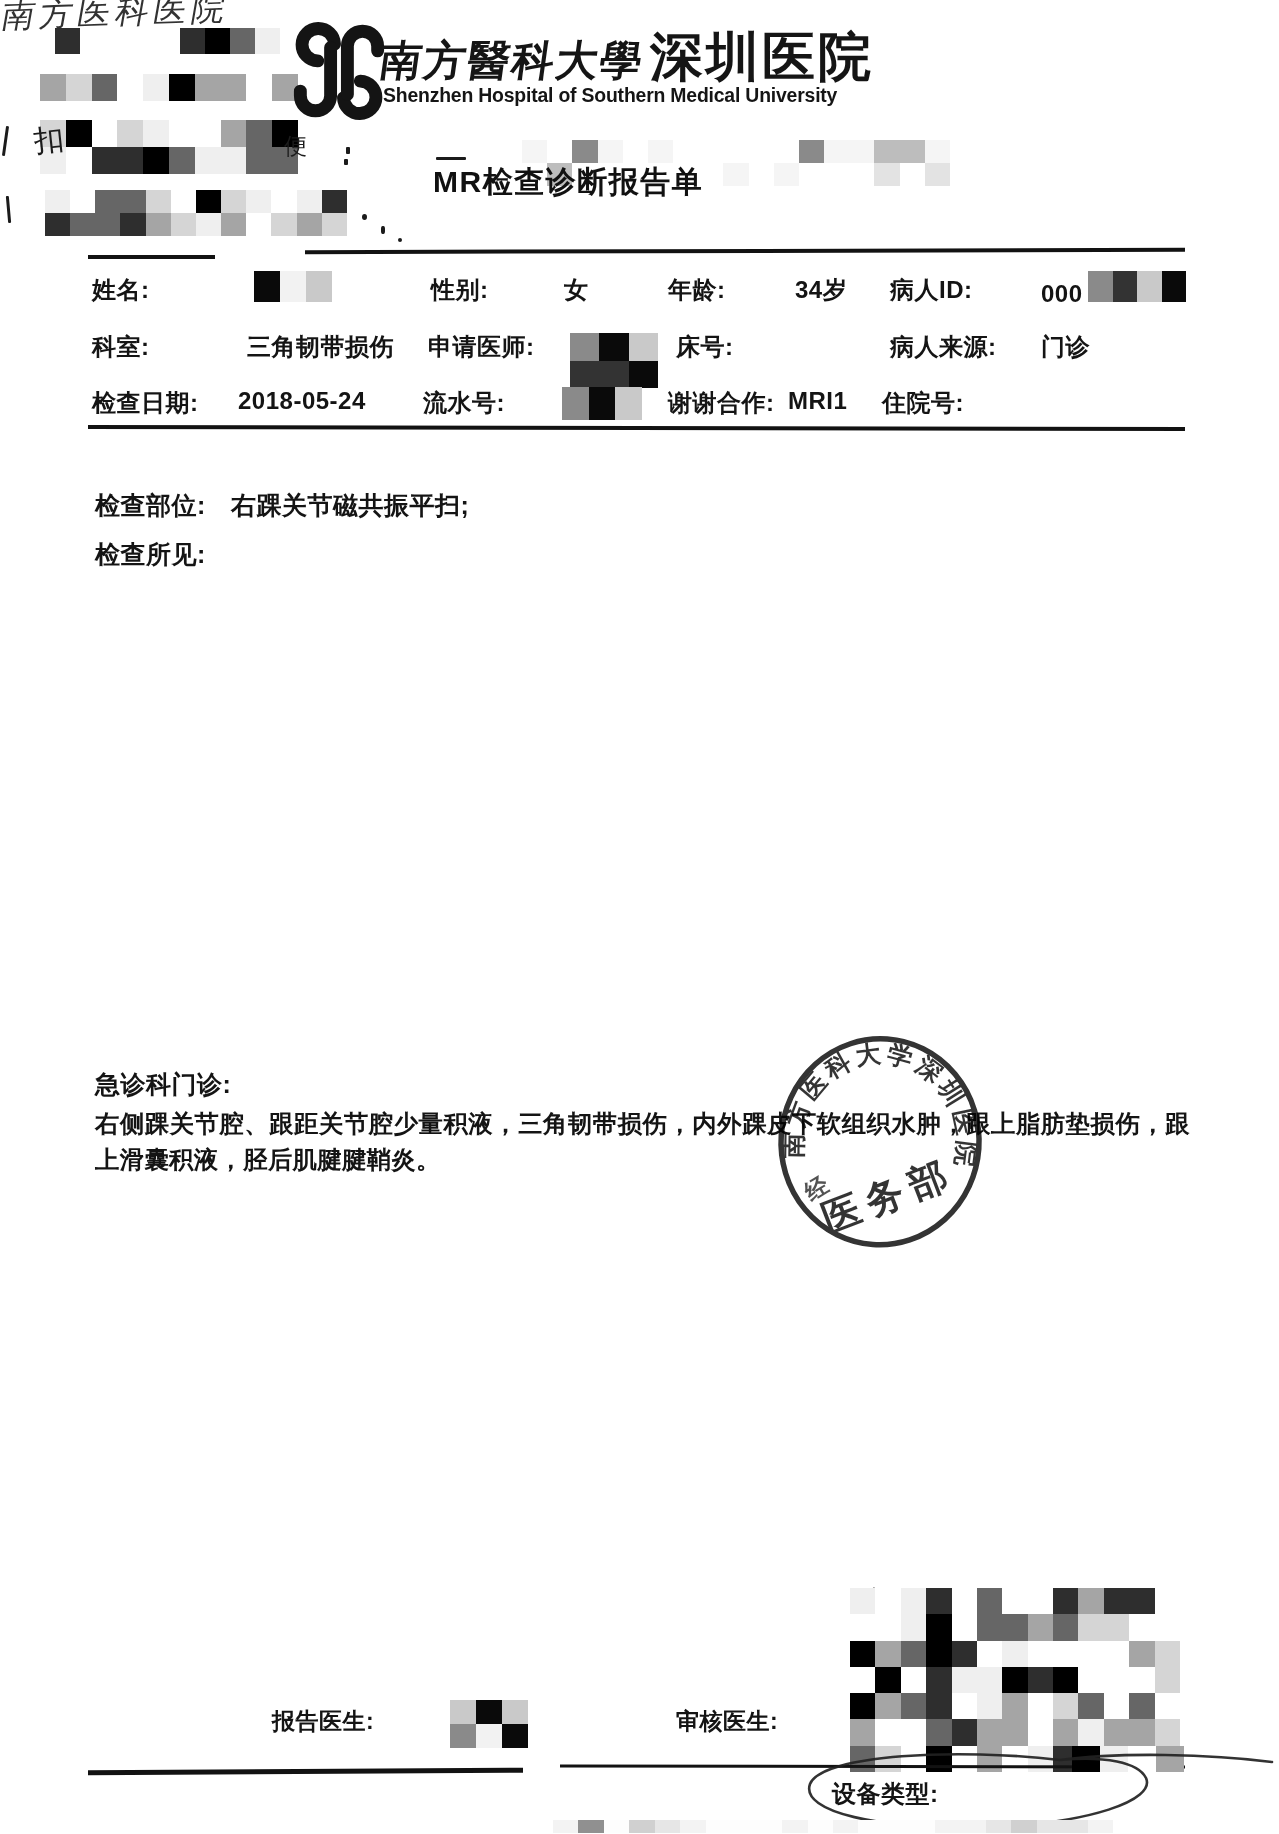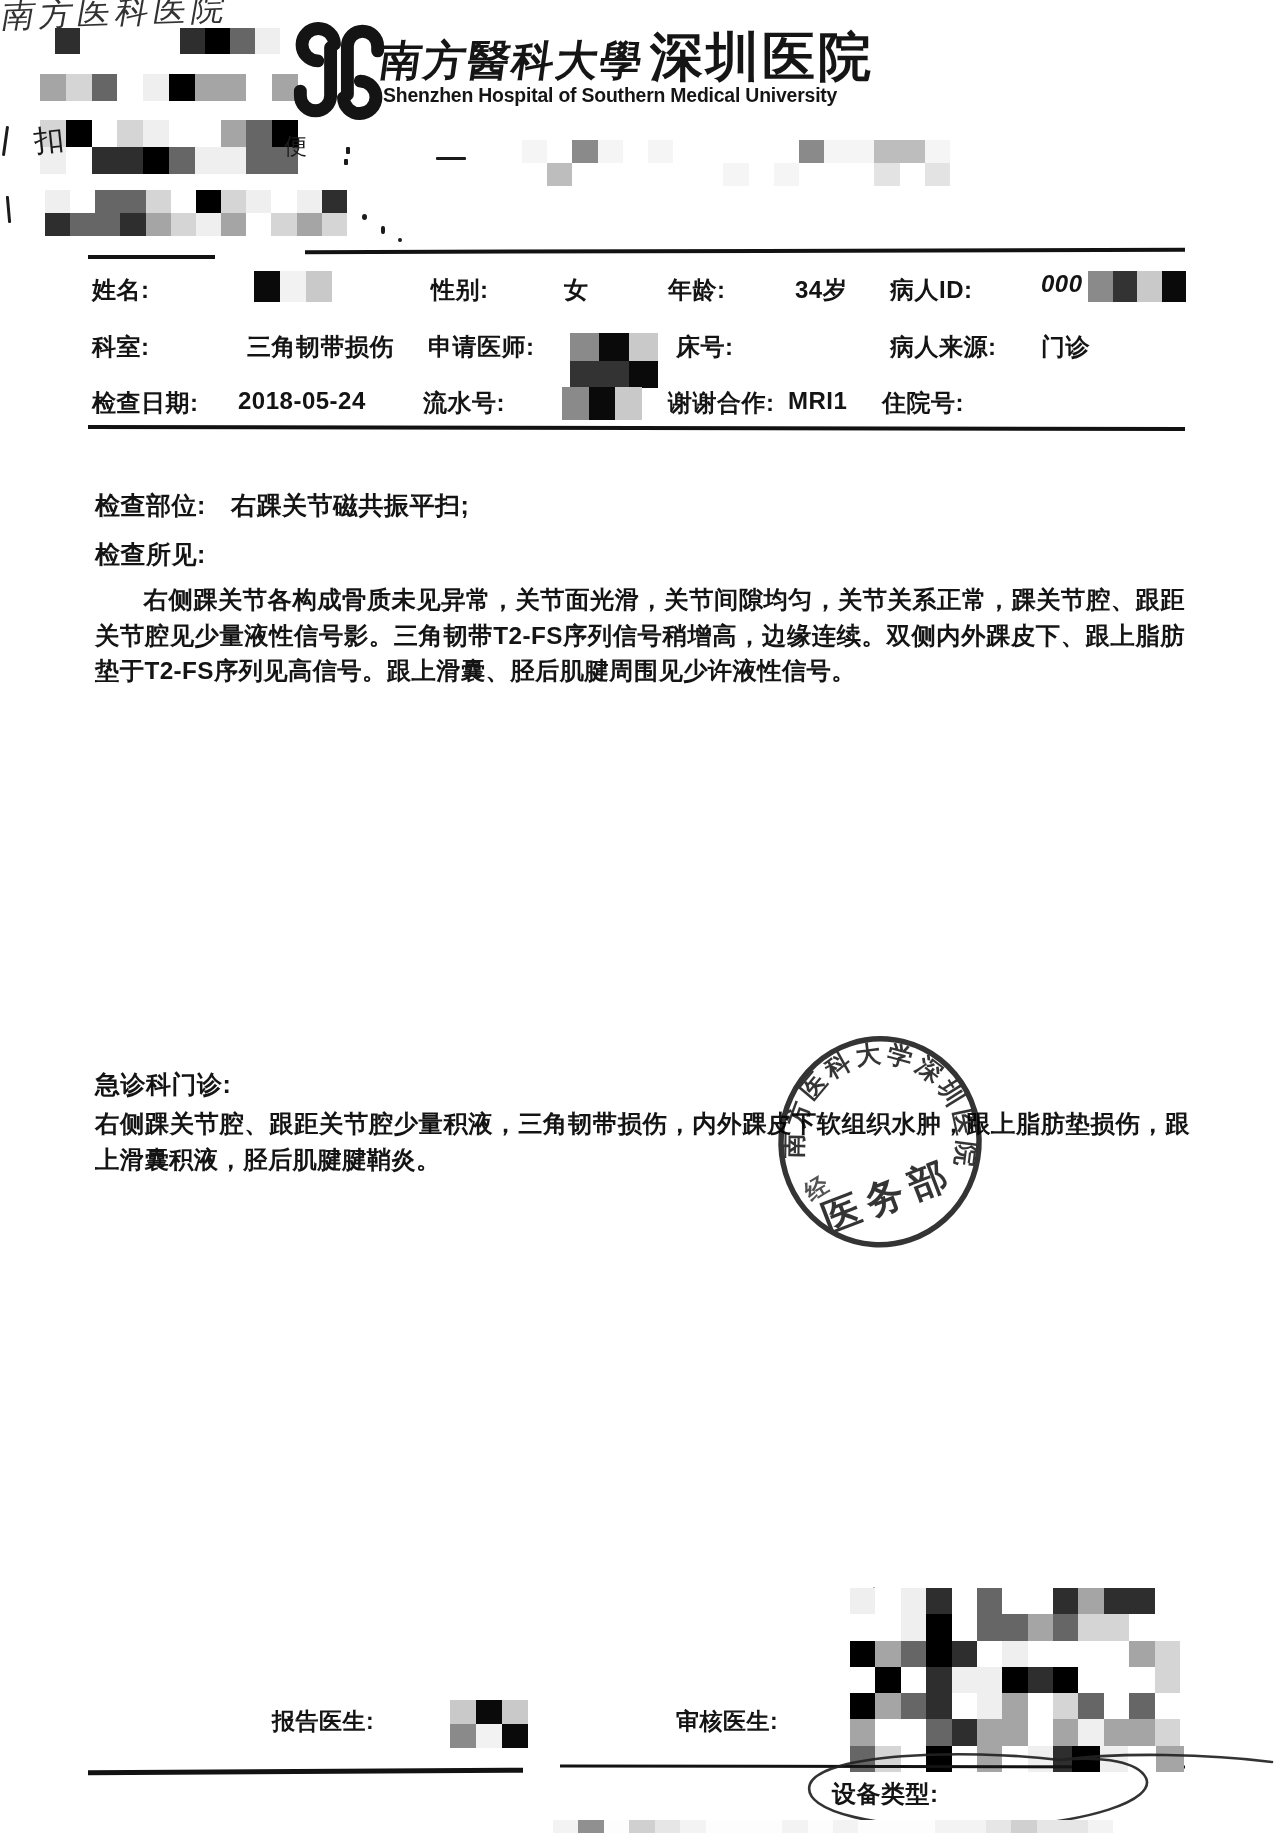--- a/index.html
+++ b/index.html
@@ -161,37 +161,38 @@
       <i style="background: rgb(245, 245, 245);"></i>
       <i style="background: rgb(255, 255, 255);"></i>
       <i style="background: rgb(255, 255, 255);"></i>
       <i style="background: rgb(255, 255, 255);"></i>
       <i style="background: rgb(227, 227, 227);"></i>
       <i style="background: rgb(255, 255, 255);"></i>
       <i style="background: rgb(227, 227, 227);"></i>
       <i style="background: rgb(255, 255, 255);"></i>
     </div>
   <div class="ink" style="left:436px;top:157px;width:30px;height:3px;"></div>
+  <div class="title" style="left:433px;top:162px;">MR检查诊断报告单</div>
 
   <div class="hline" style="left:88px;top:255px;width:127px;height:4px;"></div>
   <div class="hline" style="left:305px;top:249px;width:880px;height:4px;transform:rotate(-0.15deg);"></div>
   <div class="hline" style="left:88px;top:426px;width:1097px;height:4px;transform:rotate(0.1deg);"></div>
 
   <span class="abs lbl" style="left:92px;top:274px;">姓名:</span>
   <div class="mosaic" style="left: 254px; top: 271px; width: 78px; height: 31px; grid-template-columns: repeat(3, 1fr); grid-template-rows: repeat(1, 1fr);">
       <i style="background: rgb(10, 10, 10);"></i>
       <i style="background: rgb(242, 242, 242);"></i>
       <i style="background: rgb(201, 201, 201);"></i>
     </div>
   <span class="abs lbl" style="left:431px;top:274px;">性别:</span>
   <span class="abs lbl" style="left:564px;top:274px;">女</span>
   <span class="abs lbl" style="left:668px;top:274px;">年龄:</span>
   <span class="abs lbl" style="left:795px;top:274px;">34岁</span>
   <span class="abs lbl" style="left:890px;top:274px;">病人ID:</span>
-  <span class="abs lbl" style="left:1041px;top:270px;font-style:italic;">000</span>
+  <span class="abs lbl" style="left:1041px;top:280px;">000</span>
   <div class="mosaic" style="left: 1088px; top: 271px; width: 98px; height: 31px; grid-template-columns: repeat(4, 1fr); grid-template-rows: repeat(1, 1fr);">
       <i style="background: rgb(138, 138, 138);"></i>
       <i style="background: rgb(51, 51, 51);"></i>
       <i style="background: rgb(201, 201, 201);"></i>
       <i style="background: rgb(10, 10, 10);"></i>
     </div>
 
   <span class="abs lbl" style="left:92px;top:331px;">科室:</span>
   <span class="abs lbl" style="left:247px;top:331px;">三角韧带损伤</span>
   <span class="abs lbl" style="left:428px;top:331px;">申请医师:</span>
@@ -216,21 +217,20 @@
       <i style="background: rgb(201, 201, 201);"></i>
     </div>
   <span class="abs lbl" style="left:668px;top:387px;">谢谢合作:</span>
   <span class="abs lbl" style="left:788px;top:387px;">MRI1</span>
   <span class="abs lbl" style="left:882px;top:387px;">住院号:</span>
 
   <span class="abs lbl big" style="left:95px;top:489px;">检查部位:</span>
   <span class="abs lbl big" style="left:231px;top:489px;">右踝关节磁共振平扫;</span>
 
   <span class="abs lbl big" style="left:95px;top:538px;">检查所见:</span>
-  <div class="para indent" style="left:95px;top:582px;width:1090px;">右侧踝关节各构成骨质未见异常，关节面光滑，关节间隙均匀，关节关系正常，踝关节腔、跟距关节腔见少量液性信号影。三角韧带T2-FS序列信号稍增高，边缘连续。双侧内外踝皮下、跟上脂肪垫于T2-FS序列见高信号。跟上滑囊、胫后肌腱周围见少许液性信号。</div>
 
   <span class="abs lbl big" style="left:95px;top:1068px;">急诊科门诊:</span>
   <div class="para" style="left:95px;top:1106px;width:1095px;">右侧踝关节腔、跟距关节腔少量积液，三角韧带损伤，内外踝皮下软组织水肿，跟上脂肪垫损伤，跟上滑囊积液，胫后肌腱腱鞘炎。</div>
 
   <svg class="stamp" style="left:775px;top:1030px;transform:rotate(4deg);" width="215" height="225" viewBox="0 0 215 225">
     <defs>
         <path id="stampArc" d="M 33 146 A 78 82 0 1 1 177 146" fill="none"></path>
       </defs>
     <ellipse cx="105" cy="112" rx="99" ry="103" fill="none" stroke="#1d1d1d" stroke-width="5.5"></ellipse>
     <text font-size="25" font-weight="700" fill="#1d1d1d" letter-spacing="4" font-family="Liberation Sans, DejaVu Sans, sans-serif">

